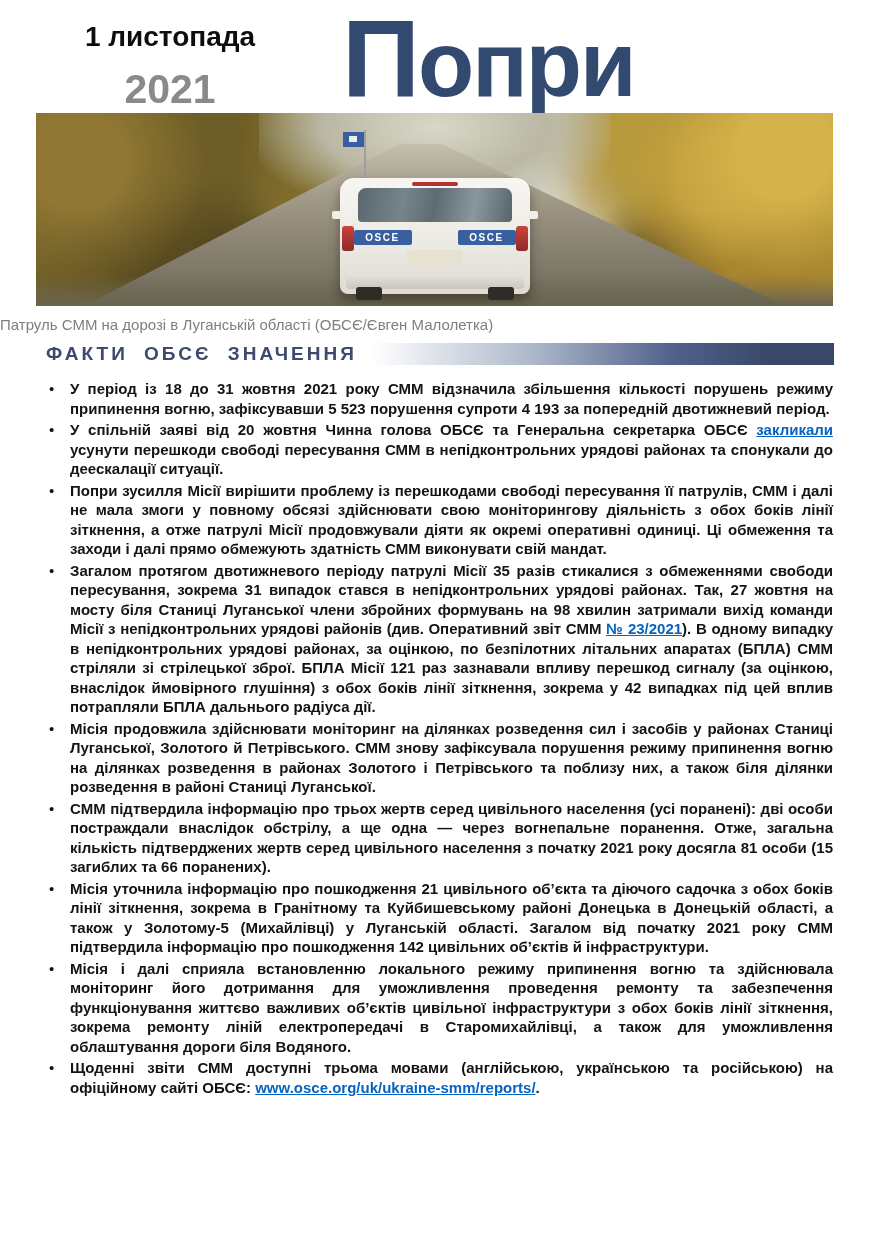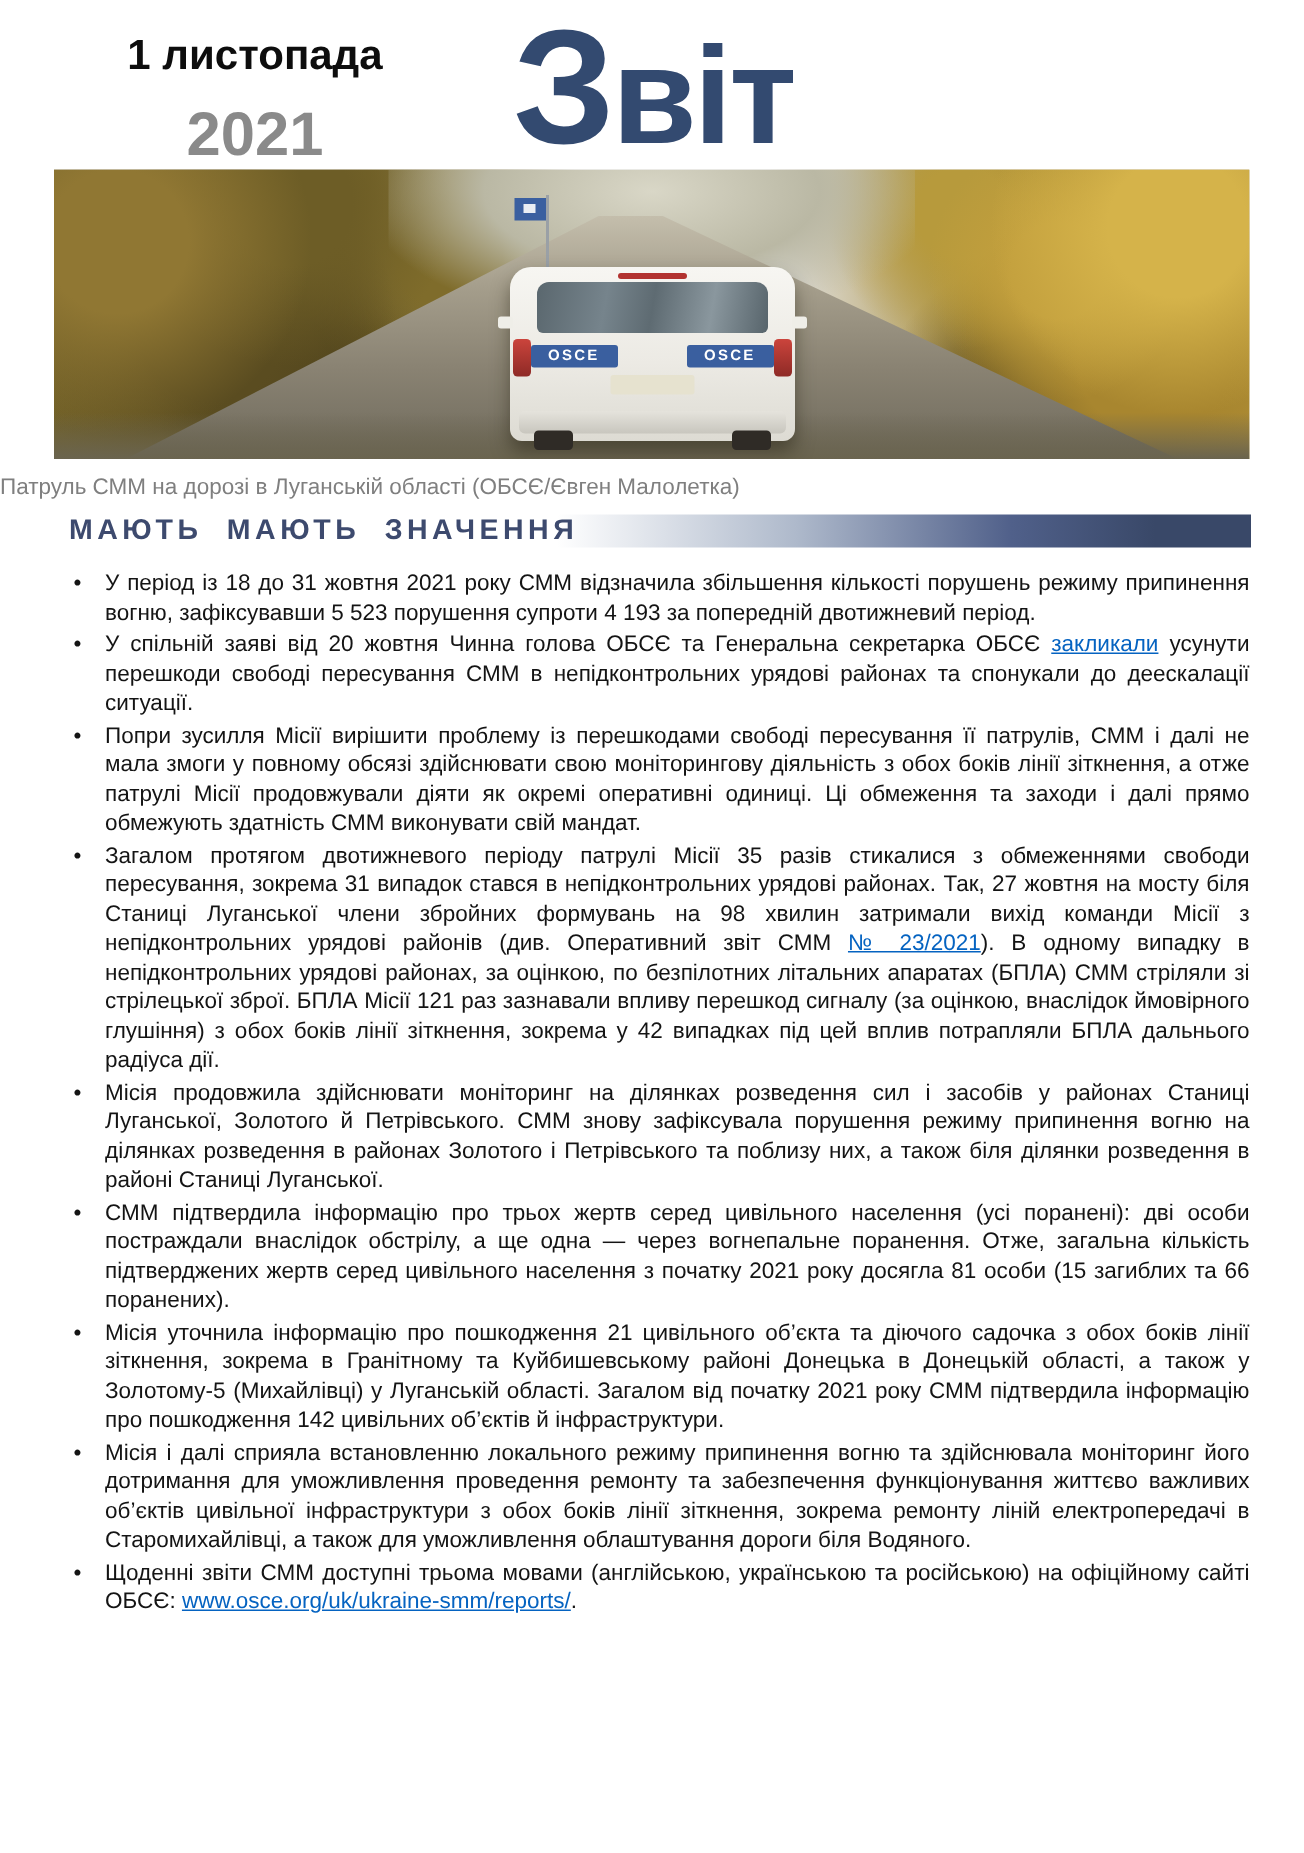--- a/index.html
+++ b/index.html
@@ -73,21 +73,21 @@
   .section-bar{position:absolute;left:36px;top:343px;width:798px;height:22px;
     background:linear-gradient(to right,#ffffff 0%,#ffffff 42%,#aeb9cb 62%,#50608a 80%,#394868 92%,#394868 100%);}
   .section-title{position:absolute;left:10px;top:0;line-height:22px;font-size:19px;font-weight:bold;
     letter-spacing:3px;word-spacing:8px;color:#3d4a6e;white-space:nowrap;}
 
   
   .bullets{position:absolute;left:36px;top:379px;width:797px;margin:0;padding:0;list-style:none;}
   .bullets li{display:flex;margin:0 0 2px 0;}
   .dot{flex:0 0 34px;width:34px;padding-left:13px;box-sizing:border-box;font-size:15px;
     line-height:19.5px;color:#141414;}
-  .btext{display:block;flex:1;text-align:justify;font-size:15px;line-height:19.5px;color:#141414;}
+  .btext{display:block;flex:1;text-align:justify;font-size:15px;line-height:19.5px;color:#141414;font-weight:bold;}
   .inline-link{color:#0563c1;text-decoration:underline;cursor:pointer;}
 
   
   .footer-band{position:absolute;left:430px;top:1151px;width:439px;height:44px;
     background:linear-gradient(to right,rgba(227,231,237,0) 0%,#e6e9ee 70%,#dde2e9 100%);}
   .logo{position:absolute;left:36px;top:1150px;display:flex;gap:3px;}
   .logo-square{width:44px;height:48px;background:#2d5c9c;color:#ffffff;
     font-family:"Liberation Serif",serif;font-size:40px;font-weight:normal;
     display:flex;align-items:center;justify-content:center;}
   .footer-text{position:absolute;left:240px;top:1151px;}
@@ -96,21 +96,21 @@
 </style>
 </head>
 <body>
 
 <div class="page">
 
   <div class="date-block">
     <div class="date-day">1 листопада</div>
     <div class="date-year">2021</div>
   </div>
-  <div class="doc-title">Звіт</div>
+  <div class="doc-title">Попри</div>
 
   <div class="photo">
     <div class="p-layer p-trees-left"></div>
     <div class="p-layer p-trees-right"></div>
     <div class="p-layer p-sky"></div>
     <div class="p-layer p-road"></div>
     <div class="p-layer p-fore"></div>
     <div class="p-layer p-flag">
       <div class="cloth"></div>
       <div class="emblem"></div>
@@ -128,21 +128,21 @@
       <div class="car-bumper"></div>
       <div class="car-wheel left"></div>
       <div class="car-wheel right"></div>
       <div class="car-mirror left"></div>
       <div class="car-mirror right"></div>
     </div>
   </div>
   <div class="caption">Патруль СММ на дорозі в Луганській області (ОБСЄ/Євген Малолетка)</div>
 
   <div class="section-bar">
-    <span class="section-title">МАЮТЬ МАЮТЬ ЗНАЧЕННЯ</span>
+    <span class="section-title">ФАКТИ ОБСЄ ЗНАЧЕННЯ</span>
   </div>
 
   <ul class="bullets" id="bullet-list">
       <li>
         <span class="dot">•</span>
         <span class="btext"><span>У період із 18 до 31 жовтня 2021 року СММ відзначила збільшення кількості порушень режиму припинення вогню, зафіксувавши 5 523 порушення супроти 4 193 за попередній двотижневий період.</span></span>
       </li>
       <li>
         <span class="dot">•</span>
         <span class="btext"><span>У спільній заяві від 20 жовтня Чинна голова ОБСЄ та Генеральна секретарка ОБСЄ </span><a class="inline-link" href="#">закликали</a><span> усунути перешкоди свободі пересування СММ в непідконтрольних урядові районах та спонукали до деескалації ситуації.</span></span>

